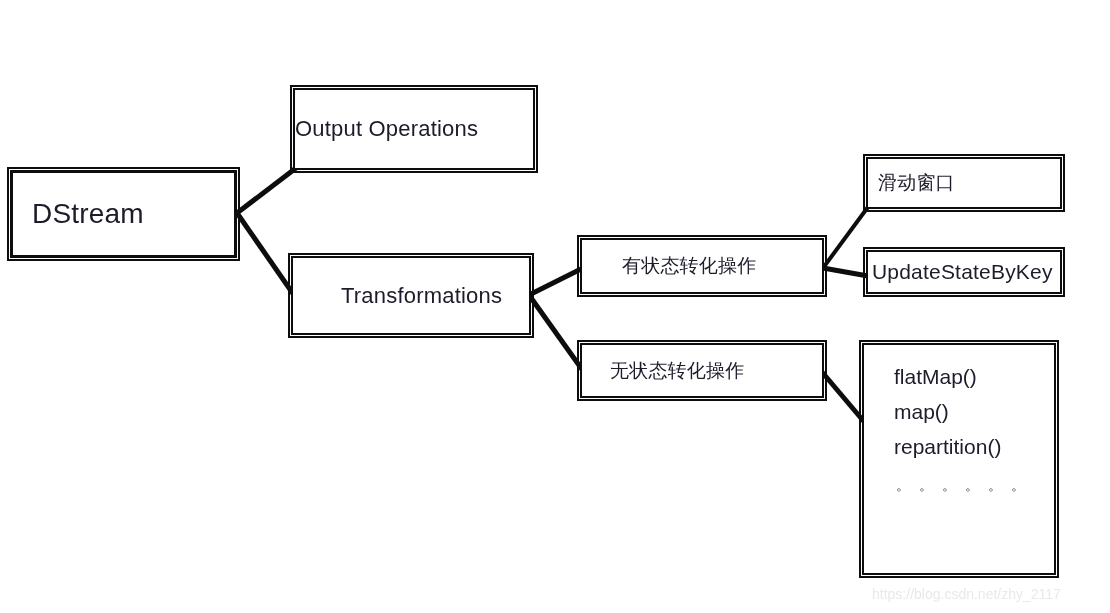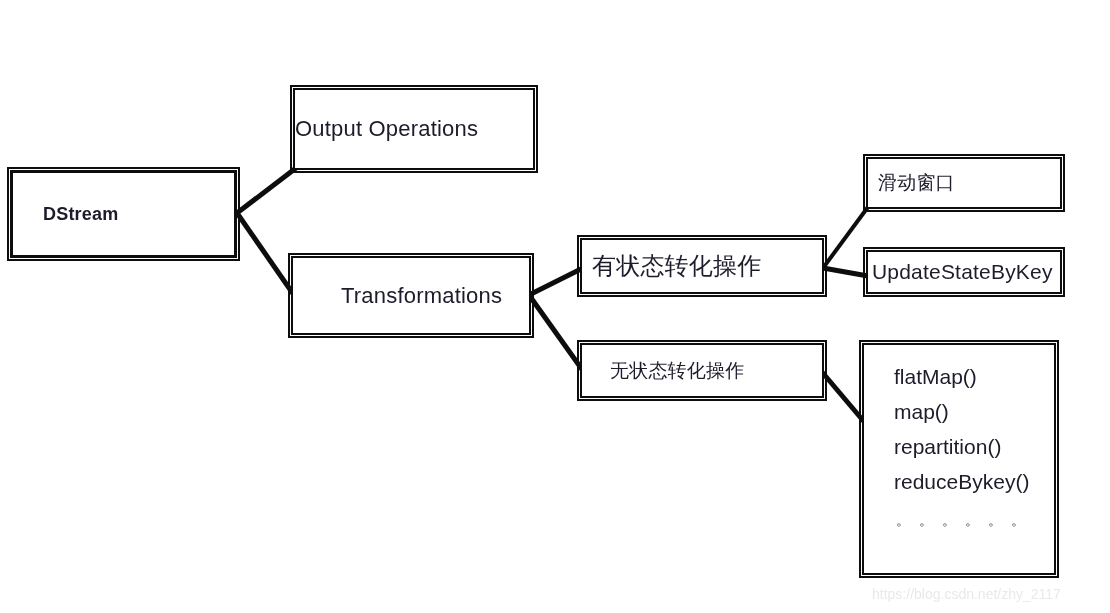--- a/index.html
+++ b/index.html
@@ -42,36 +42,36 @@
     white-space: nowrap;
     letter-spacing: 0.2px;
   }
 
   
   #node-dstream {
     left: 10px;  top: 170px;  width: 227px; height: 88px;
     border-width: 3px;
     outline-width: 2px;
   }
-  #node-dstream .label { font-size: 18px; padding-left: 30px; font-weight: bold; }
+  #node-dstream .label { font-size: 28px; padding-left: 19px; }
 
   #node-output-operations {
     left: 293px; top: 88px; width: 242px; height: 82px;
   }
   #node-output-operations .label { font-size: 22px; }
 
   #node-transformations {
     left: 291px; top: 256px; width: 240px; height: 79px;
   }
   #node-transformations .label { font-size: 22px; padding-left: 48px; }
 
   #node-stateful {
     left: 580px; top: 238px; width: 244px; height: 56px;
   }
-  #node-stateful .label { font-size: 24px; padding-left: 10px; }
+  #node-stateful .label { font-size: 19px; padding-left: 10px; margin-left: 30px; }
 
   #node-stateless {
     left: 580px; top: 343px; width: 244px; height: 55px;
   }
   #node-stateless .label { font-size: 19px; padding-left: 28px; }
 
   #node-sliding-window {
     left: 866px; top: 157px; width: 196px; height: 52px;
   }
   #node-sliding-window .label { font-size: 19px; padding-left: 10px; }
@@ -159,20 +159,19 @@
 
   <div class="node" id="node-sliding-window">
     <span class="label">滑动窗口</span>
   </div>
 
   <div class="node" id="node-stateless-functions">
     <div class="fn-list">
         <div class="fn-item">flatMap()</div>
         <div class="fn-item">map()</div>
         <div class="fn-item">repartition()</div>
-        <div class="fn-item">reduceBykey()</div>
       </div>
     <div class="fn-ellipsis">。。。。。。</div>
   </div>
 
   <div id="watermark">https://blog.csdn.net/zhy_2117</div>
 
 </div>
 
 </body></html>

